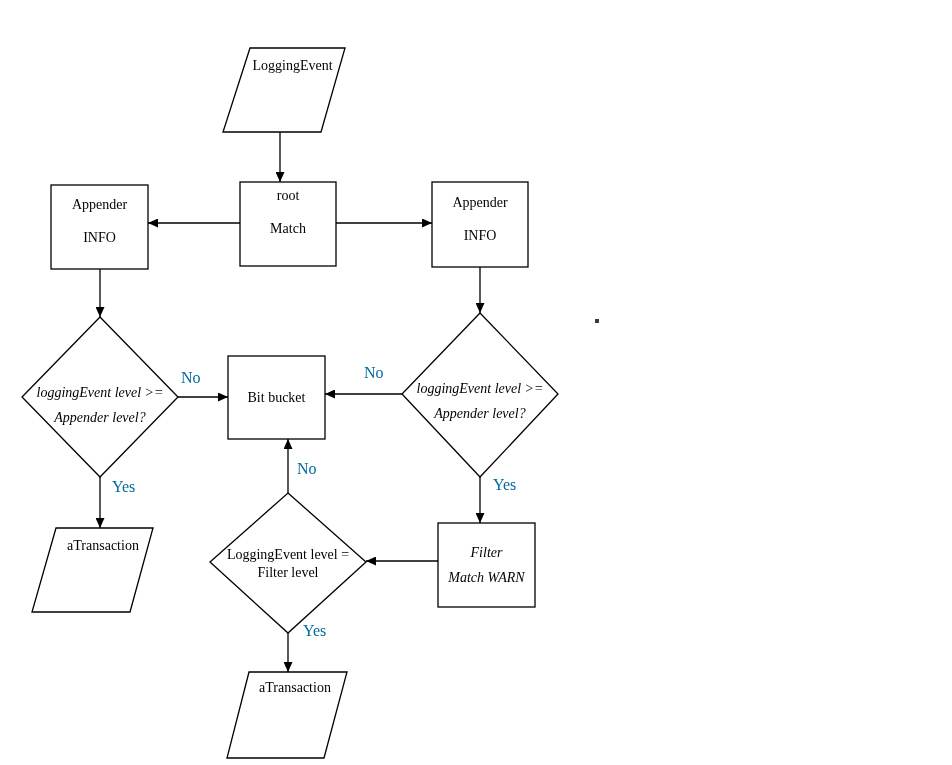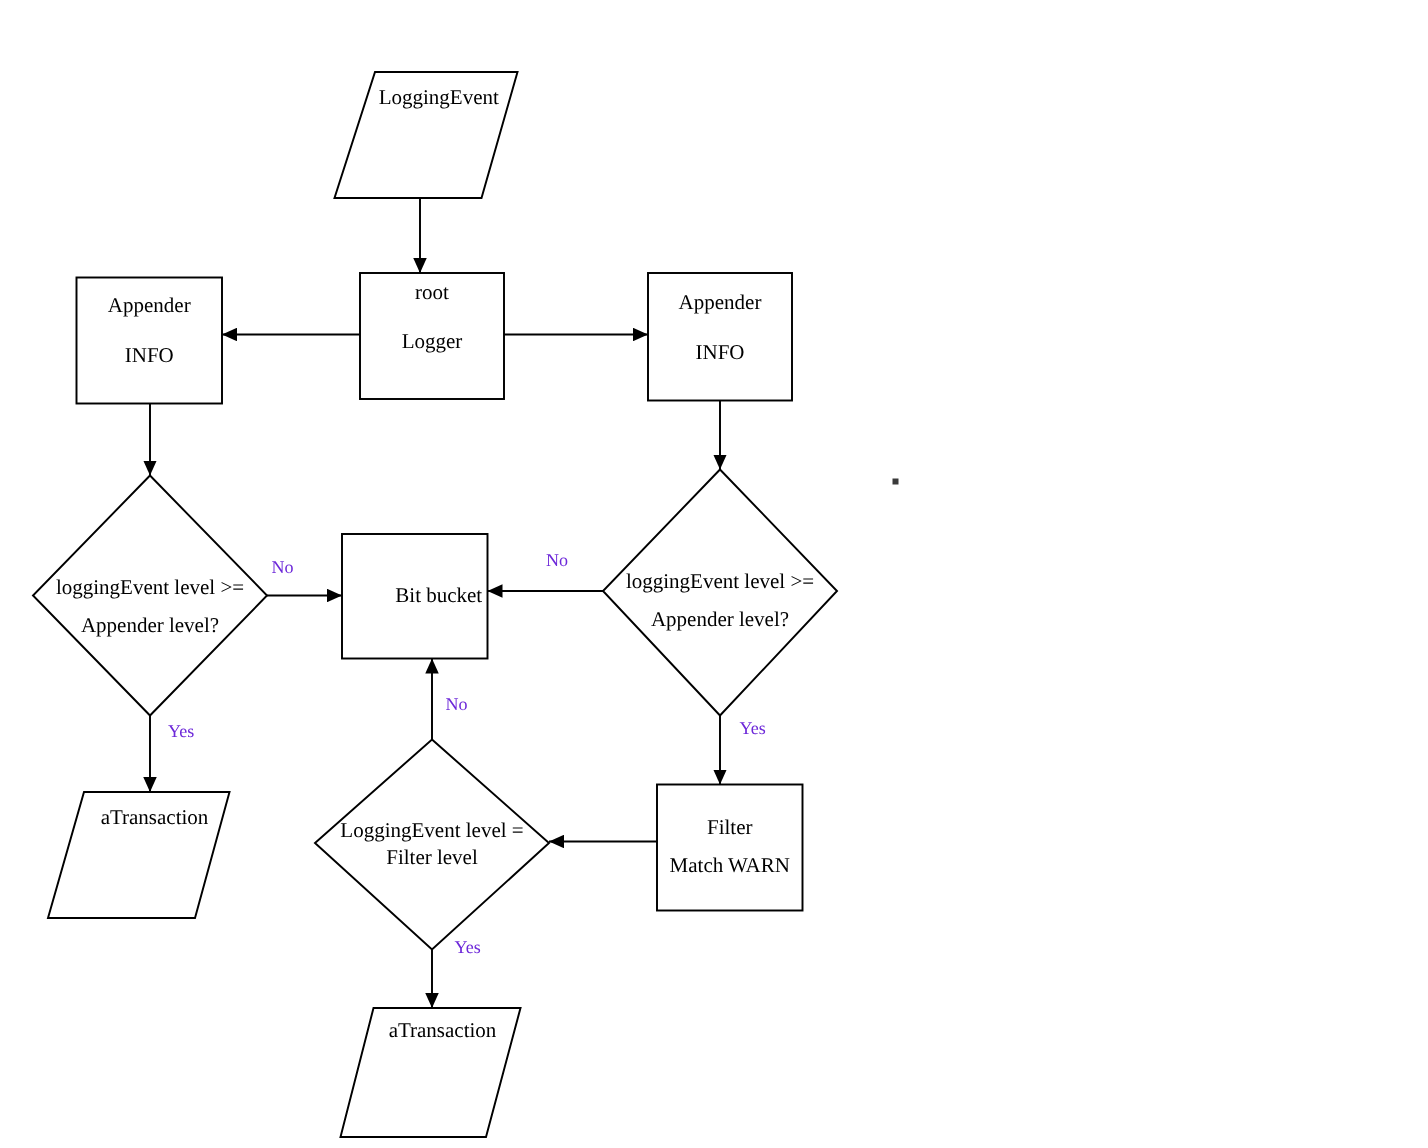--- a/index.html
+++ b/index.html
@@ -16,40 +16,40 @@
     color: #1f1f1f;
     overflow: hidden;
   }
   .canvas svg {
     position: absolute;
     left: 0;
     top: 0;
   }
   .label {
     position: absolute;
-    font-size: 12px;
+    font-size: 16px;
     line-height: 16px;
-    color: #6d28d9;
+    color: #0369a1;
     text-align: center;
     white-space: nowrap;
   }
   .node-label {
     position: absolute;
     display: flex;
     flex-direction: column;
     align-items: center;
     justify-content: center;
     font-size: 14px;
     line-height: 16px;
     color: #000000;
     text-align: center;
     white-space: nowrap;
   }
   .gap7 { gap: 17px; }
-  .gap9 { gap: 9px; }
+  .gap9 { gap: 9px; font-style: italic; }
   .gap2 { gap: 2px; }
   .stray-dot {
     position: absolute;
     left: 595px;
     top: 319px;
     width: 4px;
     height: 4px;
     background: #3a3a3a;
   }
 </style>
@@ -93,21 +93,21 @@
       <line x1="288" y1="633" x2="288" y2="672" marker-end="url(#arrow)"></line>
     </g>
   </svg>
 
   <div class="node-label" style="left:245px; top:54px; width:95px; height:24px;">
     <span>LoggingEvent</span>
   </div>
 
   <div class="node-label gap7" style="left:240px; top:184px; width:96px; height:56px;">
     <span>root</span>
-    <span>Logger</span>
+    <span>Match</span>
   </div>
 
   <div class="node-label gap7" style="left:51px; top:185px; width:97px; height:72px;">
     <span>Appender</span>
     <span>INFO</span>
   </div>
 
   <div class="node-label gap7" style="left:432px; top:182px; width:96px; height:74px;">
     <span>Appender</span>
     <span>INFO</span>
@@ -116,21 +116,21 @@
   <div class="node-label gap9" style="left:22px; top:380px; width:156px; height:50px;">
     <span>loggingEvent level &gt;=</span>
     <span>Appender level?</span>
   </div>
 
   <div class="node-label gap9" style="left:402px; top:376px; width:156px; height:50px;">
     <span>loggingEvent level &gt;=</span>
     <span>Appender level?</span>
   </div>
 
-  <div class="node-label" style="left:228px; top:356px; width:97px; height:83px;padding-left:16px;">
+  <div class="node-label" style="left:228px; top:356px; width:97px; height:83px;">
     <span>Bit bucket</span>
   </div>
 
   <div class="node-label gap2" style="left:210px; top:546px; width:156px; height:36px;">
     <span>LoggingEvent level =</span>
     <span>Filter level</span>
   </div>
 
   <div class="node-label gap9" style="left:438px; top:528px; width:97px; height:74px;">
     <span>Filter</span>

